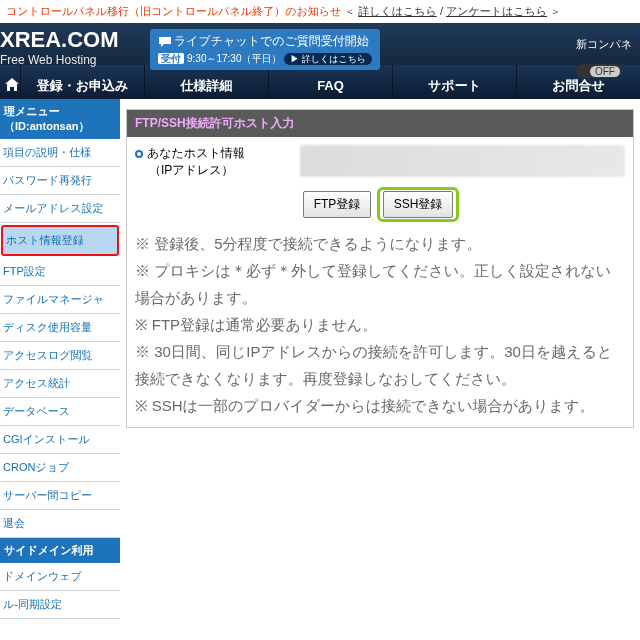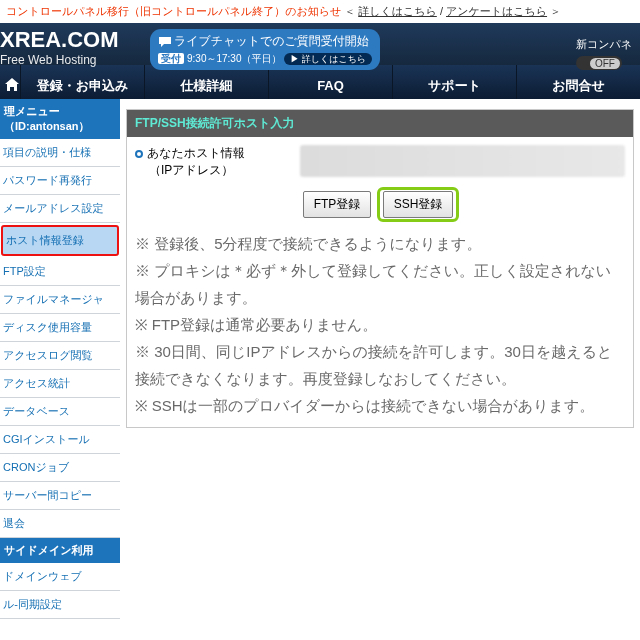--- a/index.html
+++ b/index.html
@@ -4,40 +4,40 @@
   <style>
     * { margin:0; padding:0; box-sizing:border-box; }
     body { font-family:"Hiragino Kaku Gothic Pro","Meiryo",sans-serif; font-size:12px; background:#fff; width:640px; height:640px; overflow:hidden; }
     .notice-bar { padding:4px 6px; font-size:11px; color:#333; }
     .notice-bar .red { color:#e30; }
     .notice-bar a { color:#333; text-decoration:underline; }
     .header { background:linear-gradient(#203a5b,#15283e); color:#fff; height:42px; position:relative; }
     .brand { position:absolute; left:0; top:4px; text-align:left;}
     .brand .dom { font-size:22px; font-weight:bold; font-family:Arial,sans-serif; letter-spacing:0px;}
     .brand .tag { font-size:12px; font-family:Arial; opacity:.9;}
-    .chatbox { position:absolute; left:150px; top:6px; background:#2e7ac1; border-radius:11px; padding:4px 8px; font-size:12px; }
+    .chatbox { position:absolute; left:150px; top:6px; background:#2e7ac1; border-radius:3px; padding:4px 8px; font-size:12px; }
     .chatbox .row1 svg { vertical-align:middle; margin-right:2px;}
     .chatbox .row2 { margin-top:2px; font-size:10px; }
     .chatbox .row2 .badge { background:#fff; color:#2e7ac1; border-radius:2px; padding:0 3px; font-weight:bold; margin-right:3px;}
     .chatbox .row2 .btn { background:#032a52; color:#fff; border-radius:7px; padding:1px 6px; font-size:9px;}
     .right-head { position:absolute; right:8px; top:14px; text-align:left; font-size:11px;}
-    .toggle { display:inline-block; background:#333; border-radius:8px; padding:1px 2px 1px 14px; margin-top:4px;}
+    .toggle { display:inline-block; background:#333; border-radius:8px; padding:1px 2px 1px 14px; margin-top:12px;}
     .toggle span { background:#ccc; border-radius:7px; padding:0 5px; font-size:10px; color:#333;}
     .nav { background:linear-gradient(#1a3456,#0c1c33); height:34px; display:flex; }
     .nav .home { width:20px; padding:12px 0 0 4px;}
     .nav .home svg { fill:#fff;}
     .nav .item { flex:1; text-align:center; color:#fff; font-size:13px; font-weight:bold; line-height:42px; border-left:1px solid #0a1626; }
     .body { display:flex; }
     .sidebar { width:120px; font-size:11px; }
     .sidebar .title { background:#1e74bb; color:#fff; padding:5px 4px; font-weight:bold; font-size:11px;}
     .sidebar a { display:block; color:#146fb3; text-decoration:none; padding:6px 3px; border-bottom:1px solid #cfd4da;}
     .sidebar a.hl { background:#b8d7f2; border:2px solid #e11; border-radius:3px; margin:2px 1px;}
     .content { flex:1; padding:10px 6px; }
     .panel { border:1px solid #c8c8c8; }
-    .panel-hd { background:#5a5a5a; color:#5eead4; padding:5px 8px; font-size:12px; font-weight:bold;}
+    .panel-hd { background:#5a5a5a; color:#f0abfc; padding:5px 8px; font-size:12px; font-weight:bold;}
     .panel-body { padding:8px; background:#fff;}
     .info-row { display:flex; align-items:flex-start; gap:10px;}
     .info-blk1 { flex:0 0 155px;}
     .bullet { display:inline-block; width:8px; height:8px; border:2px solid #1e74bb; border-radius:50%; margin-right:4px; vertical-align:middle;}
     .blur { flex:1; height:32px; background:linear-gradient(90deg,#dcdcdc,#e8e8e8); border-radius:3px; filter:blur(1px);}
     .btn-row { text-align:center; margin:8px 0; }
     .btn-row button { padding:4px 10px; font-size:12px; border:1px solid #7a7a7a; background:linear-gradient(#fff,#e2e2e2); border-radius:2px; margin:0 2px;}
     .btn-row .hl2 { border:3px solid #84cc16; border-radius:6px; padding:1px 1px; display:inline-block;}
     .notes { color:#696969; font-size:15px; line-height:1.8; margin-top:6px;}
     .notes div:before { content:"※ ";}

